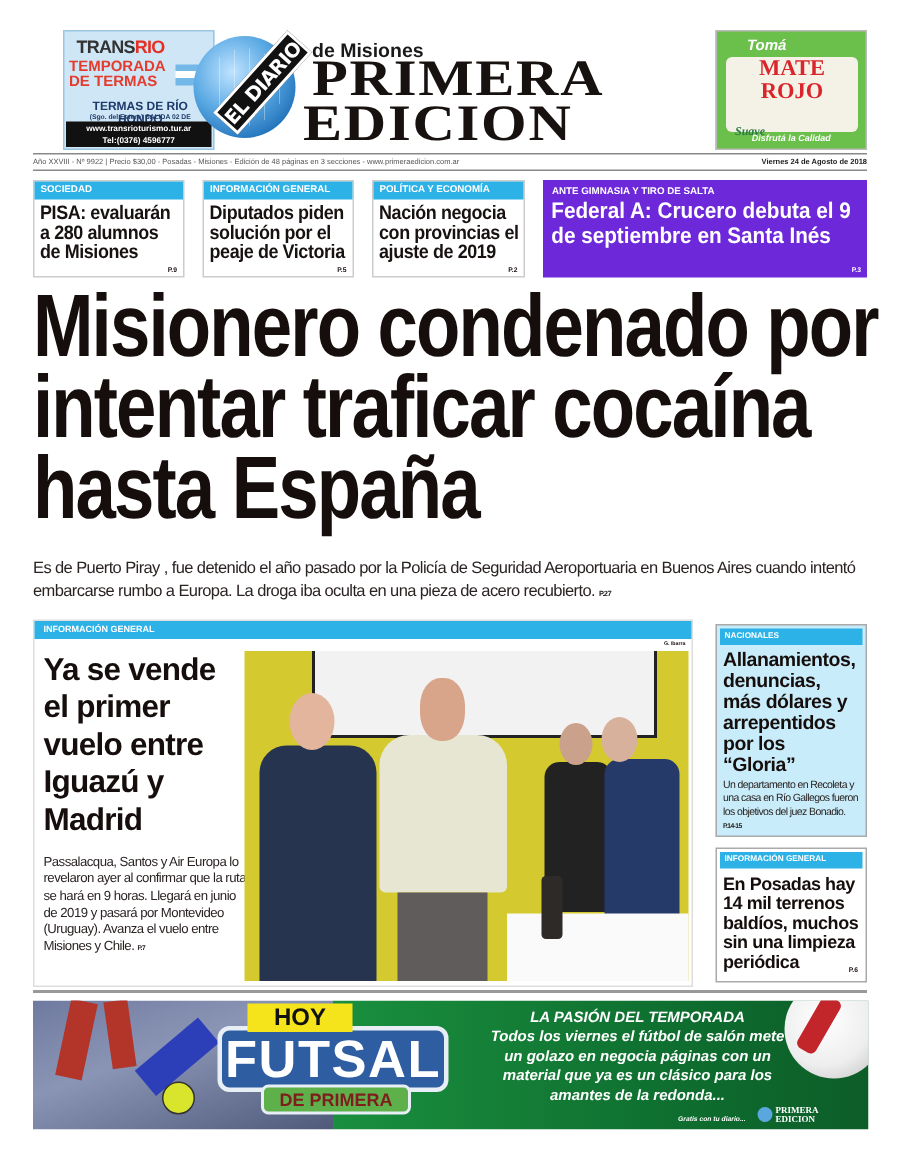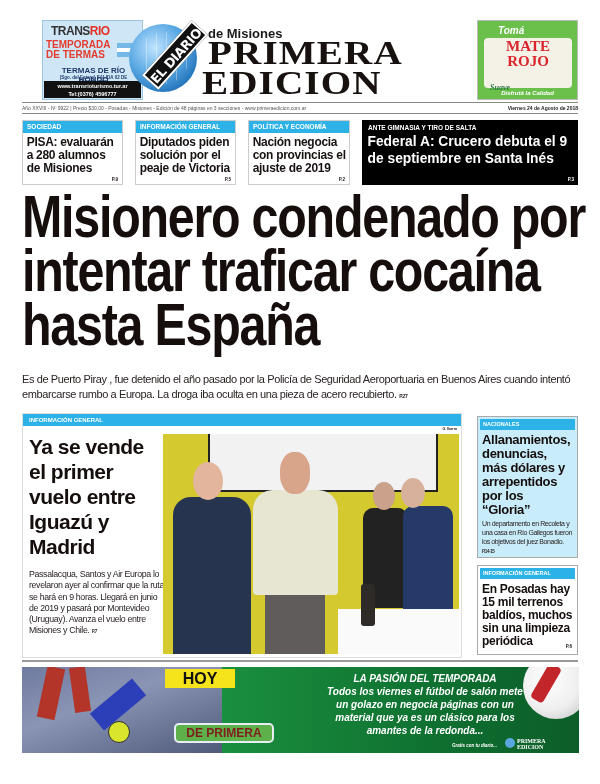--- a/index.html
+++ b/index.html
@@ -38,21 +38,21 @@
 
   .infobar { position: absolute; left: 22px; top: 102px; width: 556px; height: 12px; border-top: 1px solid #888; border-bottom: 1px solid #888; font-size: 5px; line-height: 10px; color: #555; }
   .infobar .left { position: absolute; left: 0; }
   .infobar .right { position: absolute; right: 0; font-weight: bold; color: #222; }
 
   
   .teaser { position: absolute; top: 120px; height: 65px; border: 1px solid #ccc; background: #fff; }
   .teaser .cat { height: 12px; background: #2cb2e6; color: #fff; font-size: 6.5px; font-weight: bold; padding-left: 4px; line-height: 12px; }
   .teaser .hl { font-size: 13px; font-weight: bold; line-height: 13px; padding: 2px 4px 0 4px; color: #171110; letter-spacing: -0.3px; font-family: "Liberation Sans", sans-serif; transform: scaleX(0.92); transform-origin: left; width: 110%; }
   .teaser .pg { position: absolute; right: 4px; bottom: 2px; font-size: 4.5px; font-weight: bold; }
-  .teaser-blue { position: absolute; left: 362px; top: 120px; width: 216px; height: 65px; background: #000000; color: #fff; }
+  .teaser-blue { position: absolute; left: 362px; top: 120px; width: 216px; height: 65px; background: #6d28d9; color: #fff; }
   .teaser-blue .cat { font-size: 6.5px; font-weight: bold; padding: 4px 6px 0; }
   .teaser-blue .hl { font-size: 15px; font-weight: bold; line-height: 17px; padding: 1px 6px 0; transform: scaleX(0.92); transform-origin: left; width: 110%; }
   .teaser-blue .pg { position: absolute; right: 4px; bottom: 3px; font-size: 4.5px; font-weight: bold; }
 
   
   .headline { position: absolute; left: 22px; top: 190px; width: 570px; font-family: "Liberation Sans", sans-serif; font-weight: bold; font-size: 59px; line-height: 54px; color: #150e0c; letter-spacing: -1.5px; transform: scaleX(0.82); transform-origin: left; width: 700px; }
   .lead { position: absolute; left: 22px; top: 372px; width: 560px; font-size: 11px; line-height: 15px; color: #2a2322; letter-spacing: -0.4px; }
   .lead .pg { font-size: 5px; font-weight: bold; }
 
   
@@ -196,34 +196,35 @@
   </div>
 </div>
 
 <div class="side1">
   <div class="cat">NACIONALES</div>
   <div class="hl">Allanamientos, denuncias, más dólares y arrepentidos por los “Gloria”</div>
   <div class="body"><span>Un departamento en Recoleta y una casa en Río Gallegos fueron los objetivos del juez Bonadio.</span> <span class="pg">P.14-15</span></div>
 </div>
 <div class="side2">
   <div class="cat">INFORMACIÓN GENERAL</div>
-  <div class="hl">En Posadas hay 15 mil terrenos baldíos, muchos sin una limpieza periódica</div>
+  <div class="hl">En Posadas hay 14 mil terrenos baldíos, muchos sin una limpieza periódica</div>
   <div class="pg">P.6</div>
 </div>
 
 <div class="bottom-rule"></div>
 
 <div class="banner">
   <div class="court"></div>
   <div class="leg1"></div>
   <div class="leg2"></div>
   <div class="leg3"></div>
   <div class="ball"></div>
   <div class="green"></div>
   <div class="hoy">HOY</div>
+  <div class="futsal">FUTSAL</div>
   <div class="deprimera">DE PRIMERA</div>
   <div class="text">
     <div>LA PASIÓN DEL TEMPORADA</div>
     <div>Todos los viernes el fútbol de salón mete un golazo en negocia páginas con un material que ya es un clásico para los amantes de la redonda...</div>
   </div>
   <div class="gratis">Gratis con tu diario...</div>
   <div class="logo">
     <div>PRIMERA</div>
     <div>EDICION</div>
   </div>

